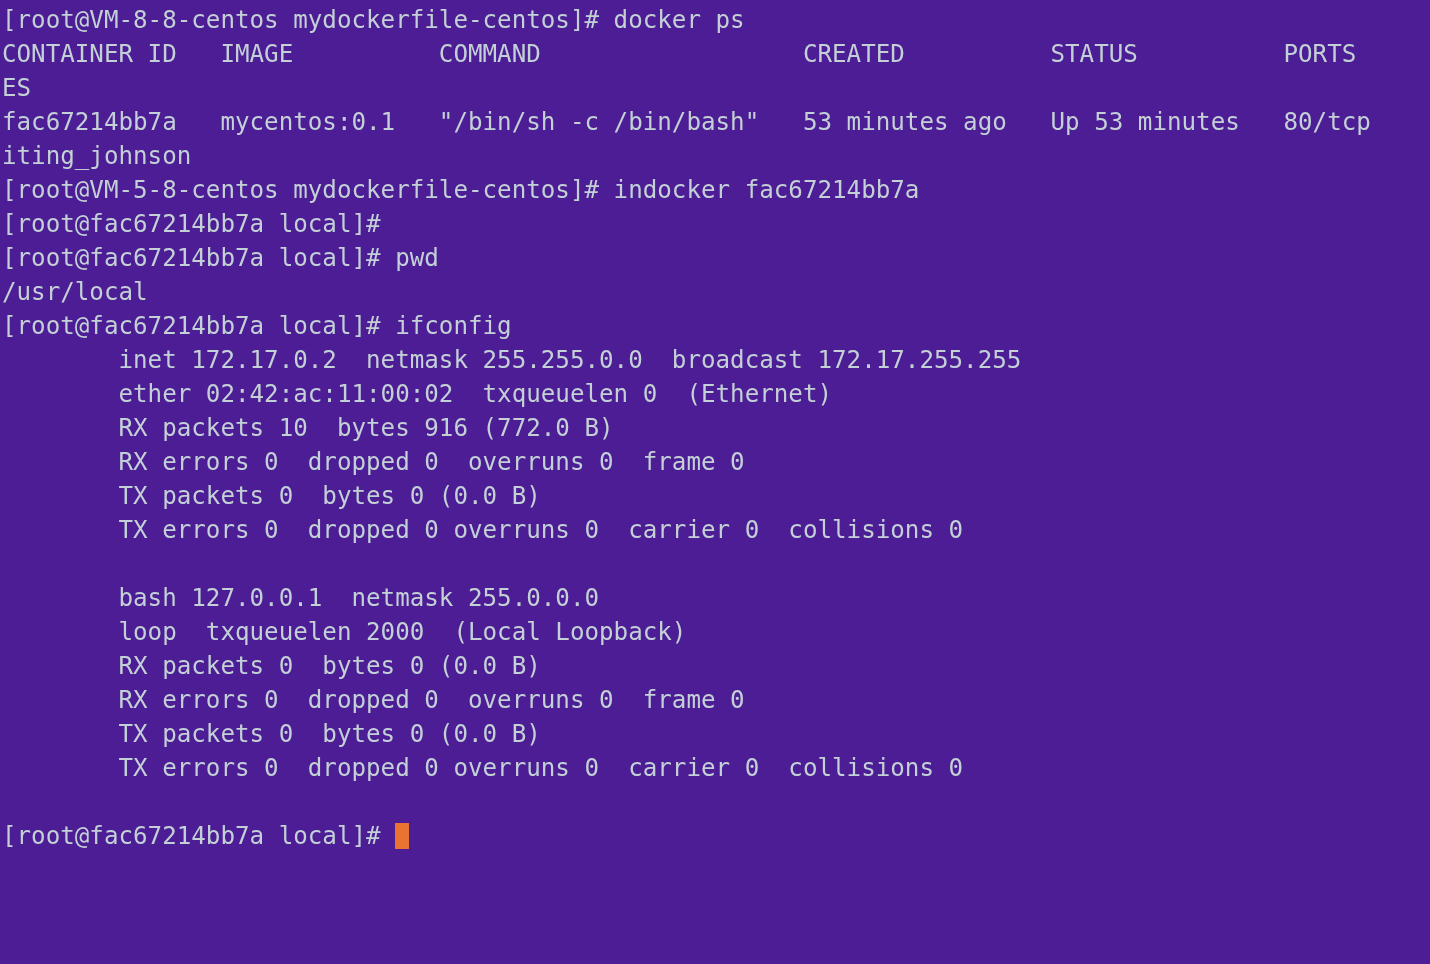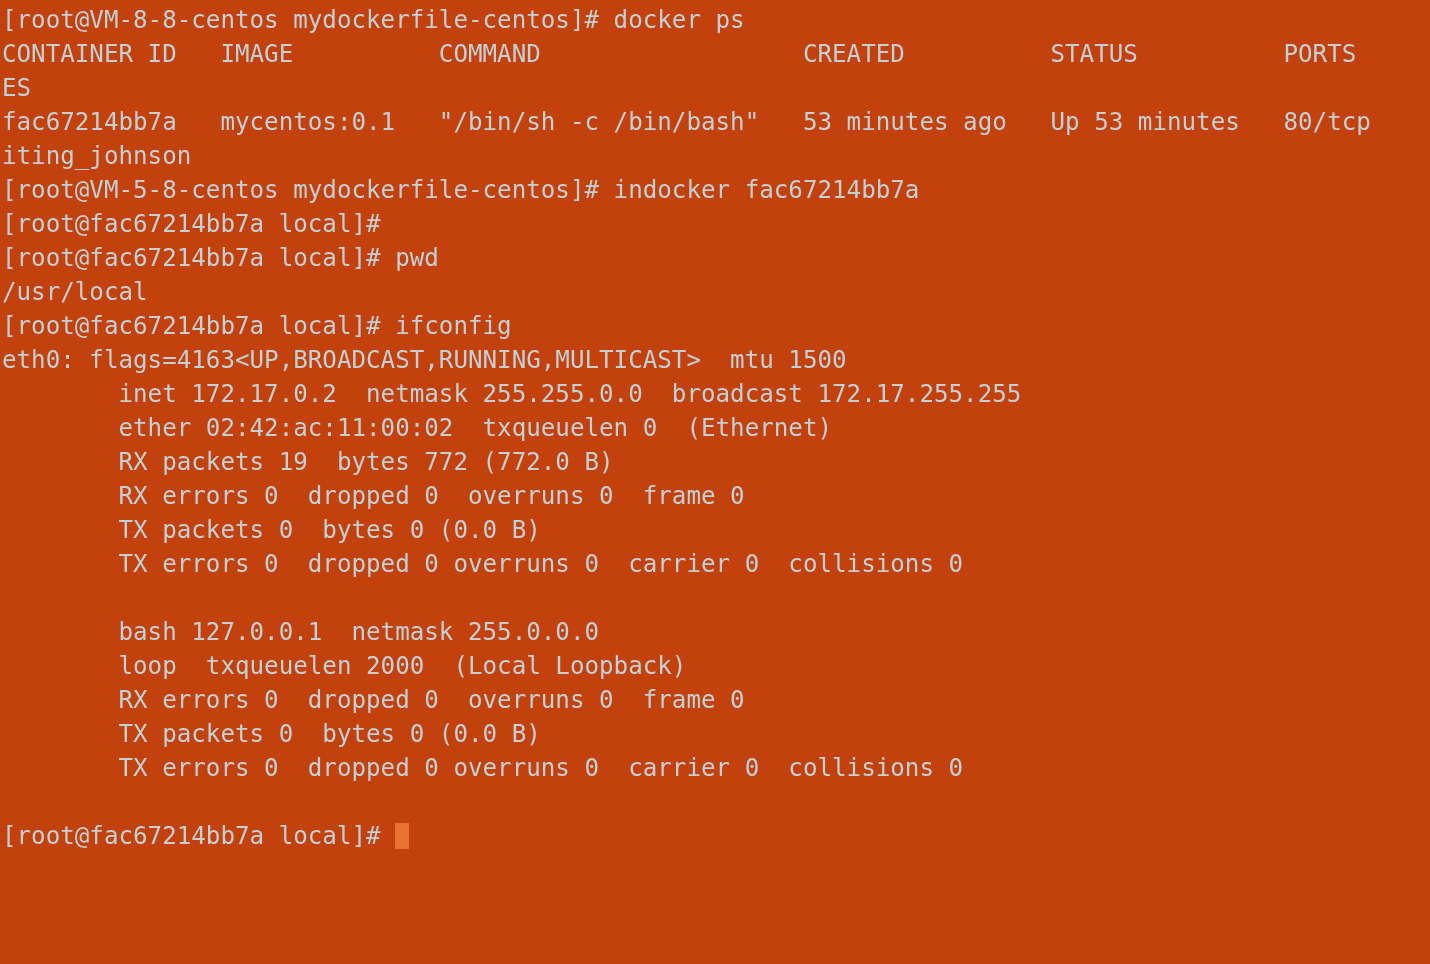--- a/index.html
+++ b/index.html
@@ -11,21 +11,21 @@
   body {
     width: 1430px;
     height: 964px;
     overflow: hidden;
     font-family: "DejaVu Sans Mono", "Liberation Mono", monospace;
   }
   #terminal {
     position: relative;
     width: 1430px;
     height: 964px;
-    background: #c2410c;
+    background: #4c1d95;
     color: #c3d0d6;
     font-family: "DejaVu Sans Mono", "Liberation Mono", monospace;
     font-size: 24.5px;
     line-height: 34px;
     letter-spacing: 0;
     padding: 3px 0 0 0;
     box-sizing: border-box;
   }
   .term-line {
     display: block;
@@ -66,29 +66,29 @@
       <div class="term-line">[root@VM-8-8-centos mydockerfile-centos]# docker ps</div>
       <div class="term-line">CONTAINER ID   IMAGE          COMMAND                  CREATED          STATUS          PORTS     NAM</div>
       <div class="term-line">ES</div>
       <div class="term-line">fac67214bb7a   mycentos:0.1   "/bin/sh -c /bin/bash"   53 minutes ago   Up 53 minutes   80/tcp    exc</div>
       <div class="term-line">iting_johnson</div>
       <div class="term-line">[root@VM-5-8-centos mydockerfile-centos]# indocker fac67214bb7a</div>
       <div class="term-line">[root@fac67214bb7a local]#</div>
       <div class="term-line">[root@fac67214bb7a local]# pwd</div>
       <div class="term-line">/usr/local</div>
       <div class="term-line">[root@fac67214bb7a local]# ifconfig</div>
-      <div class="term-line">eth0: flags=4163&lt;UP,BROADCAST,RUNNING,MULTICAST&gt;  mtu 1500</div>
       <div class="term-line">        inet 172.17.0.2  netmask 255.255.0.0  broadcast 172.17.255.255</div>
       <div class="term-line">        ether 02:42:ac:11:00:02  txqueuelen 0  (Ethernet)</div>
-      <div class="term-line">        RX packets 19  bytes 772 (772.0 B)</div>
+      <div class="term-line">        RX packets 10  bytes 916 (772.0 B)</div>
       <div class="term-line">        RX errors 0  dropped 0  overruns 0  frame 0</div>
       <div class="term-line">        TX packets 0  bytes 0 (0.0 B)</div>
       <div class="term-line">        TX errors 0  dropped 0 overruns 0  carrier 0  collisions 0</div>
       <div class="term-line blank">&nbsp;</div>
       <div class="term-line">        bash 127.0.0.1  netmask 255.0.0.0</div>
       <div class="term-line">        loop  txqueuelen 2000  (Local Loopback)</div>
+      <div class="term-line">        RX packets 0  bytes 0 (0.0 B)</div>
       <div class="term-line">        RX errors 0  dropped 0  overruns 0  frame 0</div>
       <div class="term-line">        TX packets 0  bytes 0 (0.0 B)</div>
       <div class="term-line">        TX errors 0  dropped 0 overruns 0  carrier 0  collisions 0</div>
       <div class="term-line blank">&nbsp;</div>
     </div>
   <div class="cursor-line"><span class="cursor-text">[root@fac67214bb7a local]# </span><span class="cursor-block"></span></div>
 </div>
 
 </body></html>

